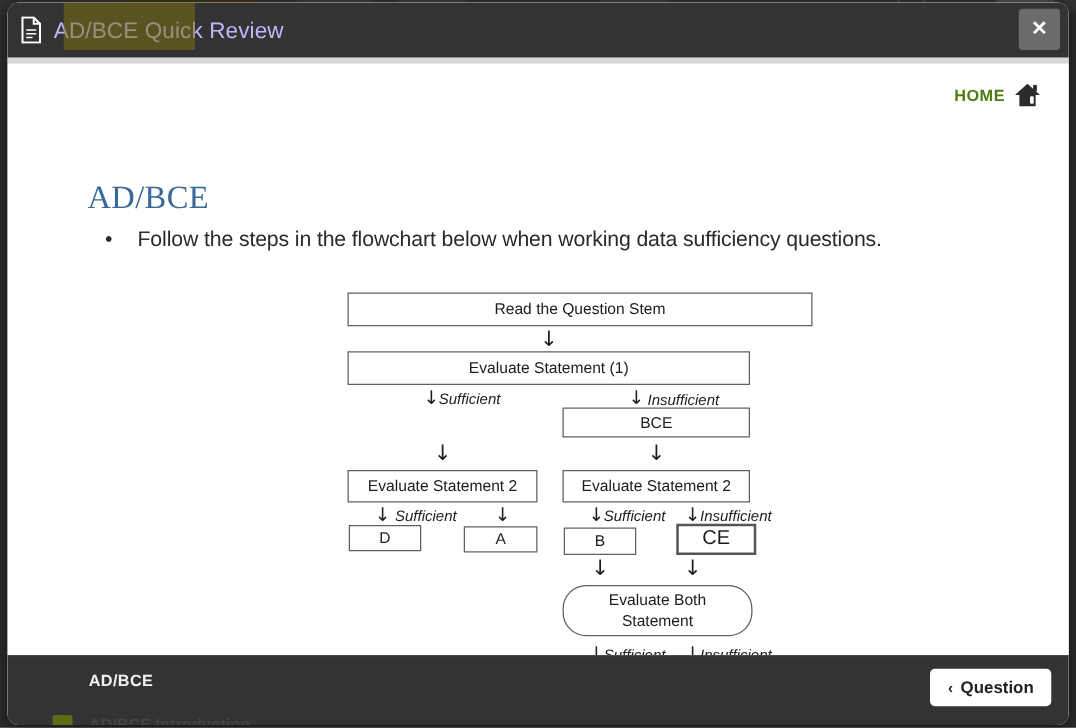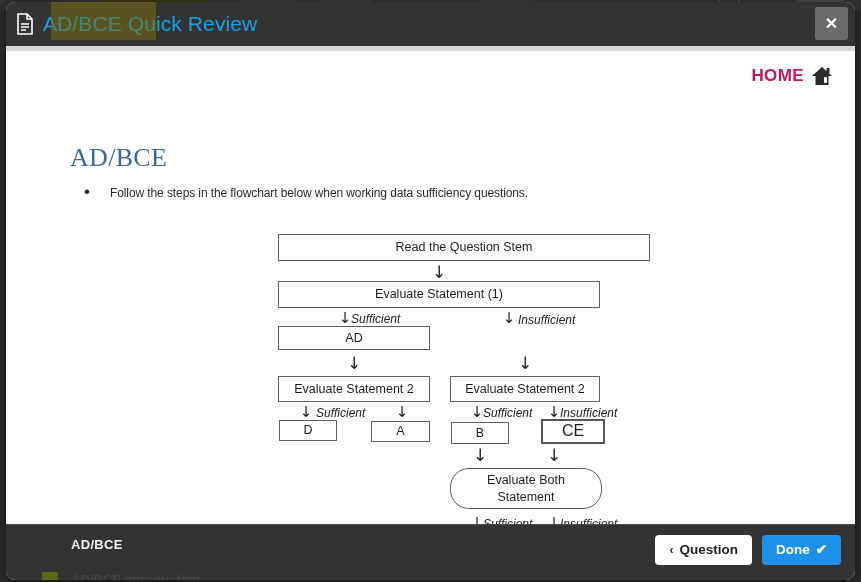--- a/index.html
+++ b/index.html
@@ -47,22 +47,22 @@
   
   .titlebar {
     height: 44px; flex: 0 0 44px;
     background: #333333;
     display: flex; align-items: center;
     padding: 0 0 0 10px;
     position: relative;
   }
   .doc-icon { width: 18px; height: 22px; flex: 0 0 18px; margin-right: 9px; }
   .title-text {
-    color: #0ea5e9;
-    font-size: 21px;
+    color: #c4b5fd;
+    font-size: 18px;
     letter-spacing: .1px;
     white-space: nowrap;
   }
   .title-hl {
     position: absolute; left: 45px; top: 0px; width: 105px; height: 38px;
     background: rgba(120,110,20,.55);
     pointer-events: none;
   }
   .close-btn {
     position: absolute; right: 7px; top: 5px;
@@ -84,42 +84,42 @@
     background: #ffffff;
     position: relative;
     overflow: hidden;
   }
   .home-link {
     position: absolute; right: 22px; top: 15px;
     display: flex; align-items: center; gap: 7px;
     cursor: pointer;
   }
   .home-label {
-    color: #be185d; font-size: 17px; font-weight: bold; letter-spacing: .4px;
+    color: #4d7c0f; font-size: 13px; font-weight: bold; letter-spacing: .4px;
   }
   .house-icon { width: 22px; height: 20px; }
 
   .page-title {
     position: absolute; left: 64px; top: 92px;
     font-family: "Liberation Serif", serif;
     font-size: 26px;
     color: #3a6a99;
     letter-spacing: .3px;
   }
   .bullet-row {
     position: absolute; left: 78px; top: 131px;
     display: flex; align-items: baseline; gap: 0;
     width: 730px;
   }
   .bullet-dot {
     width: 26px; flex: 0 0 26px;
     font-size: 17px; color: #2a2a2a; text-align: left;
   }
   .bullet-text {
-    font-size: 12px; color: #2a2a2a; line-height: 1.2;
+    font-size: 17px; color: #2a2a2a; line-height: 1.2;
     letter-spacing: -.1px;
   }
 
   
   .flow { position: absolute; left: 0; top: 172px; width: 849px; height: 345px; }
   .fbox {
     position: absolute;
     border: 1px solid #606060;
     background: #ffffff;
     display: flex; align-items: center; justify-content: center;
@@ -242,21 +242,21 @@
       <div class="arrow tall" style="left:426px;top:41px;">↓</div>
 
       <div class="fbox" style="left:272px;top:58px;width:322px;height:27px;text-align:center;">Evaluate Statement (1)</div>
 
       <div class="arrow" style="left:332px;top:88px;">↓</div>
       <div class="alabel" style="left:345px;top:89px;">Sufficient</div>
 
       <div class="arrow" style="left:496px;top:88px;">↓</div>
       <div class="alabel" style="left:512px;top:90px;">Insufficient</div>
 
-      <div class="fbox" style="left:272px;top:103px;width:152px;height:24px;">AD</div>
+      <div class="fbox" style="left:444px;top:103px;width:150px;height:24px;">BCE</div>
 
       <div class="arrow tall" style="left:341px;top:132px;">↓</div>
       <div class="arrow tall" style="left:512px;top:132px;">↓</div>
 
       <div class="fbox" style="left:272px;top:153px;width:152px;height:26px;">Evaluate Statement 2</div>
       <div class="fbox" style="left:444px;top:153px;width:150px;height:26px;">Evaluate Statement 2</div>
 
       <div class="arrow" style="left:293px;top:182px;">↓</div>
       <div class="alabel" style="left:310px;top:183px;">Sufficient</div>
       <div class="arrow" style="left:389px;top:182px;">↓</div>
@@ -291,19 +291,15 @@
     <div class="footer-top-rule"></div>
     <div class="footer-label">AD/BCE</div>
     <div class="footer-sub-check"></div>
     <div class="footer-sub-text">AD/BCE Introduction</div>
 
     <div class="btns">
       <button class="btn btn-prev">
         <span class="chev">‹</span>
         <span>Question</span>
       </button>
-      <button class="btn btn-done">
-        <span>Done</span>
-        <span>✔</span>
-      </button>
     </div>
   </div>
 </div>
 
 </body></html>

